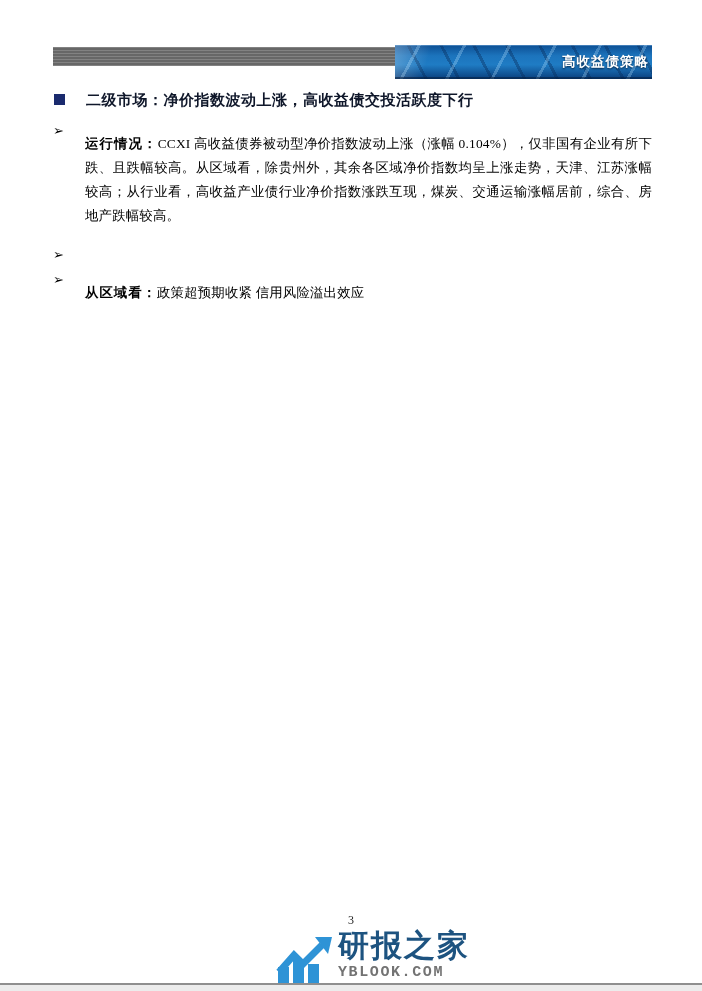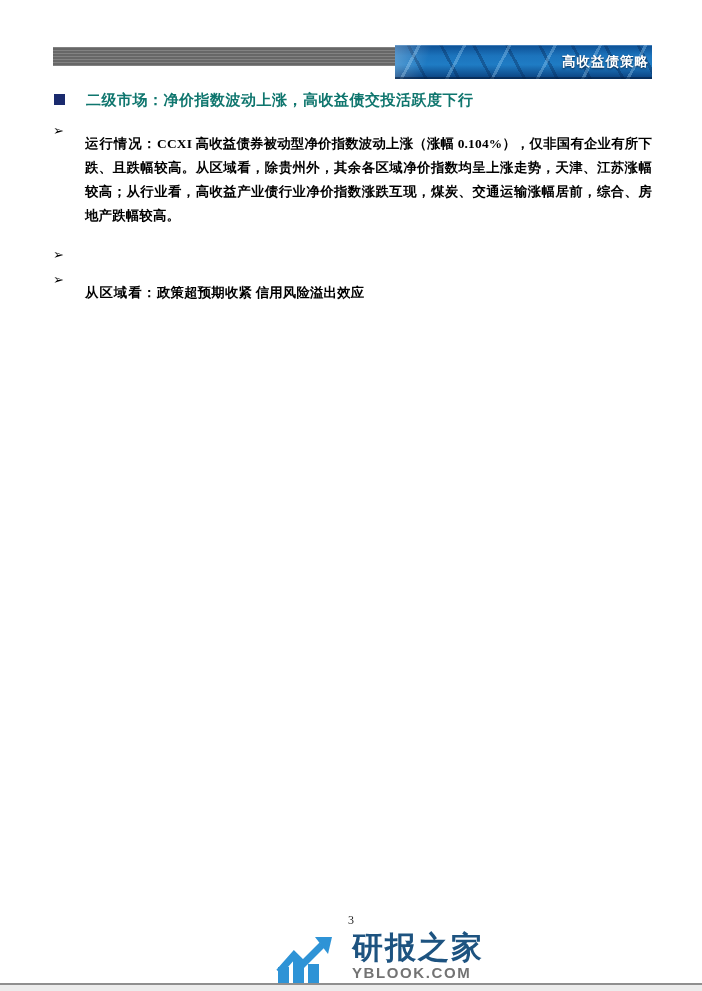--- a/index.html
+++ b/index.html
@@ -31,41 +31,40 @@
     color:#ffffff;font-weight:bold;font-size:13.5px;letter-spacing:1px;
     padding-right:3px;text-shadow:0 1px 2px rgba(0,20,45,0.8);
     white-space:nowrap;
   }
 
   
   .content{position:absolute;left:53px;top:90px;width:599px;}
   .sec-head{display:flex;align-items:flex-start;margin:0 0 7px 0;}
   .sq{width:11px;height:11px;background:#1a2a6e;margin:4px 0 0 1px;flex:0 0 auto;}
   .sec-title{
-    margin:0 0 0 21px;font-size:15px;font-weight:bold;color:#0f766e;
+    margin:0 0 0 21px;font-size:15px;font-weight:bold;color:#0f172a;
     letter-spacing:0.5px;line-height:21px;
   }
   .bullets{margin:8px 0 0 0;padding:0;list-style:none;}
   .bullet{display:flex;margin:0 0 1px 0;}
   .marker{flex:0 0 32px;font-size:13px;line-height:24px;color:#000;}
   .btext{
     flex:1;font-size:13.4px;line-height:24px;text-align:justify;
     letter-spacing:0.2px;
-    font-weight:bold;
   }
   .btext b{letter-spacing:1px;}
 
   
   .pagenum{
     position:absolute;left:0;top:913px;width:702px;text-align:center;
     font-size:12px;color:#222;
   }
   .watermark{position:absolute;left:276px;top:931px;display:flex;align-items:flex-start;}
   .wm-icon{width:56px;height:50px;margin-top:6px;}
-  .wm-text{margin-left:20px;font-family:Liberation Sans, sans-serif;}
+  .wm-text{margin-left:6px;font-family:Liberation Mono, monospace;}
   .wm-name{
     font-size:31px;font-weight:bold;color:#1d5380;line-height:33px;
     letter-spacing:2px;white-space:nowrap;
   }
   .wm-domain{
     font-size:15px;font-weight:bold;color:#737373;letter-spacing:1.6px;
     line-height:17px;white-space:nowrap;
   }
   .bottom-edge{
     position:absolute;left:0;top:983px;width:702px;height:8px;

